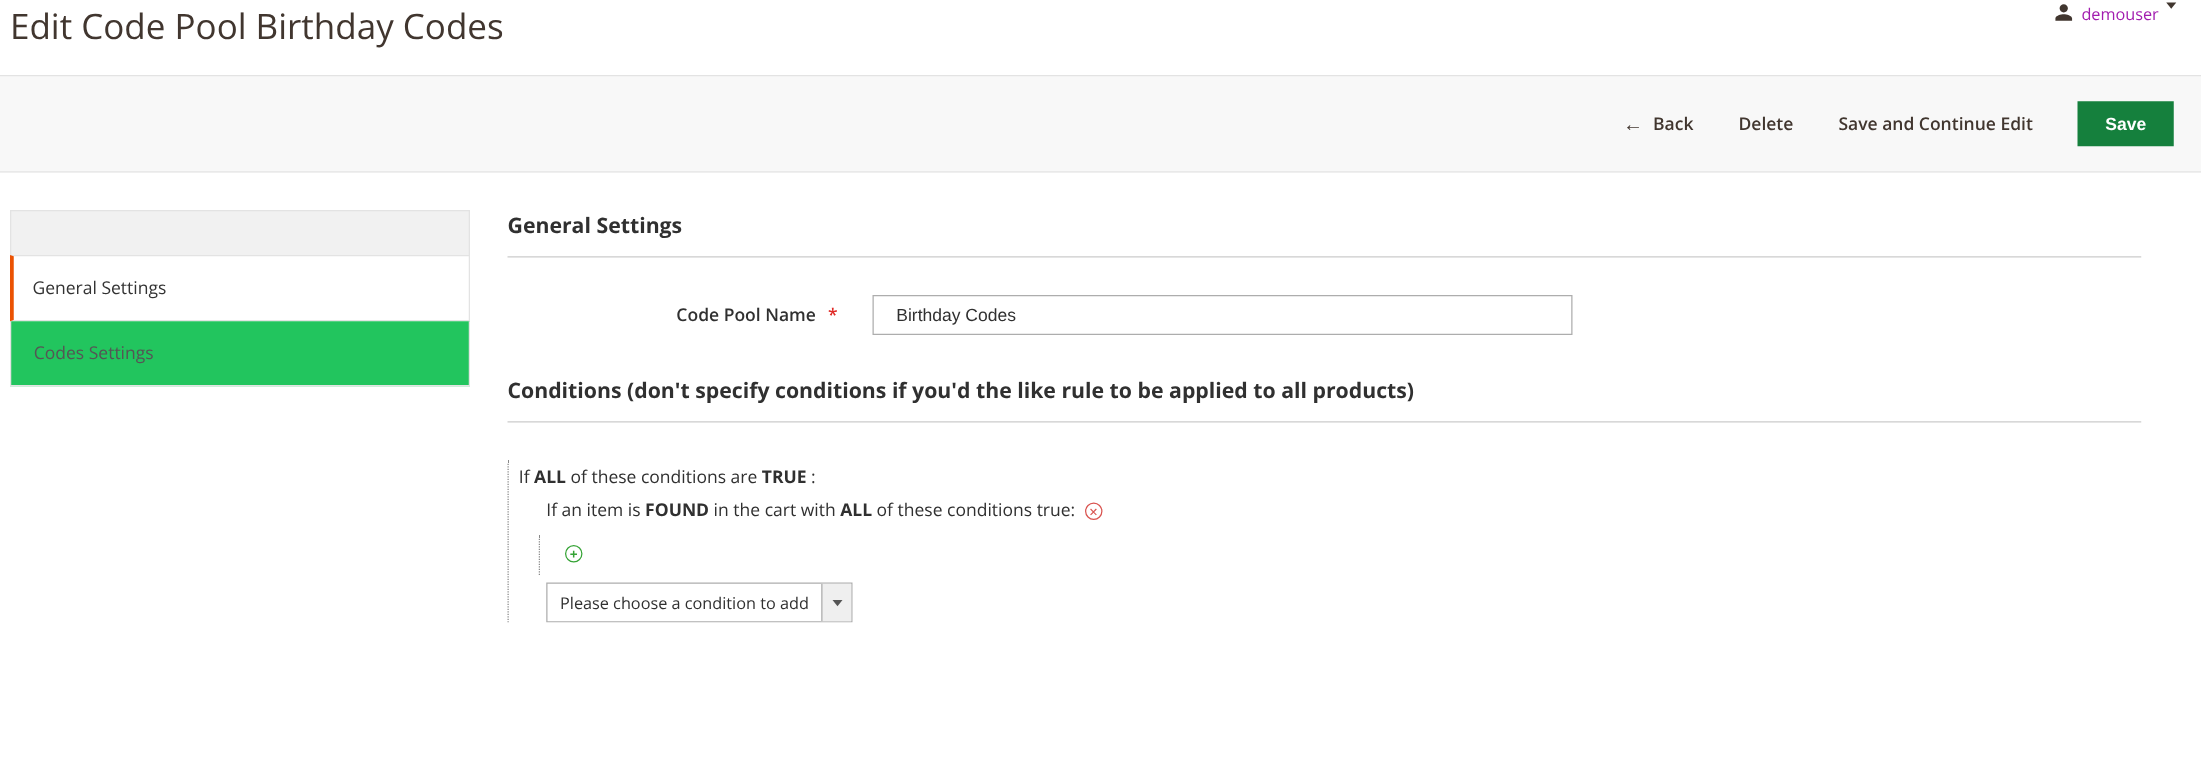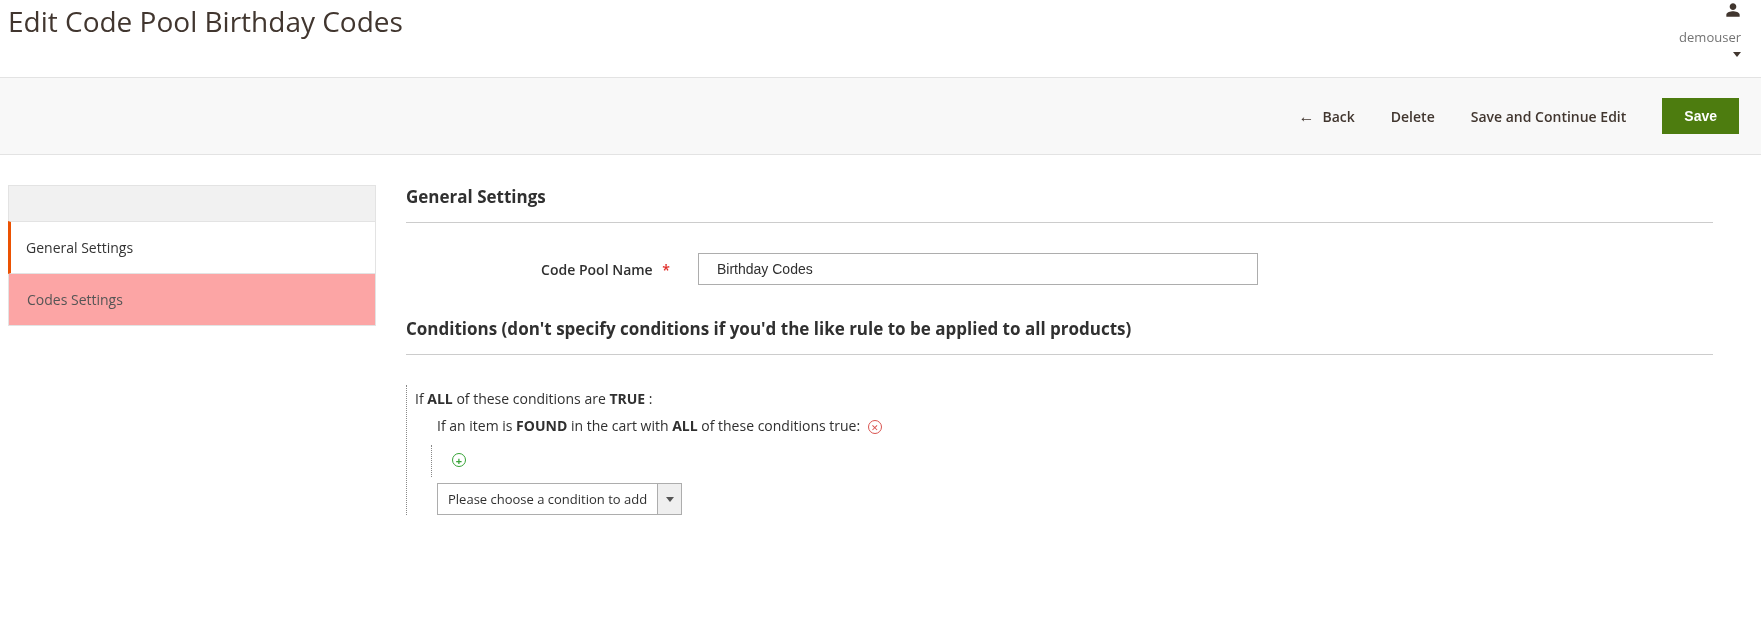--- a/index.html
+++ b/index.html
@@ -15,26 +15,25 @@
   align-items: flex-start;
   padding: 2px 20px 20px 8px;
 }
 .page-title {
   font-size: 28px;
   font-weight: 400;
   color: #41362f;
 }
 .user-menu {
   display: flex;
-  align-items: flex-end;
+  align-items: flex-start;
   gap: 6px;
   cursor: pointer;
   font-size: 13px;
-  color: #737373;
-  flex-direction: column;
+  color: #a21caf;
 }
 .user-icon svg { width: 16px; height: 16px; fill: #41362f; }
 .action-bar {
   background: #f8f8f8;
   border-top: 1px solid #e3e3e3;
   border-bottom: 1px solid #e3e3e3;
   padding: 20px 22px;
   display: flex;
   justify-content: flex-end;
   align-items: center;
@@ -44,21 +43,21 @@
   color: #41362f;
   font-weight: 600;
   font-size: 14px;
   cursor: pointer;
   display: flex;
   align-items: center;
   gap: 8px;
 }
 .action-link .arrow { font-size: 16px; line-height: 1; }
 .btn-primary {
-  background: #4d7c0f;
+  background: #15803d;
   color: #fff;
   font-weight: 600;
   font-size: 14px;
   padding: 10px 22px;
   border: none;
   cursor: pointer;
 }
 .main-layout {
   display: flex;
   padding: 30px 8px 0 8px;
@@ -69,21 +68,21 @@
   flex-shrink: 0;
 }
 .sidebar-blank {
   height: 36px;
   background: #f1f1f1;
   border: 1px solid #e3e3e3;
   border-bottom: none;
 }
 .sidebar-item {
   padding: 16px 18px;
-  background: #fca5a5;
+  background: #22c55e;
   border: 1px solid #e3e3e3;
   color: #555;
   cursor: pointer;
   font-size: 14px;
 }
 .sidebar-item.active {
   background: #fff;
   border-left: 3px solid #eb5202;
   color: #333;
   padding-left: 15px;

